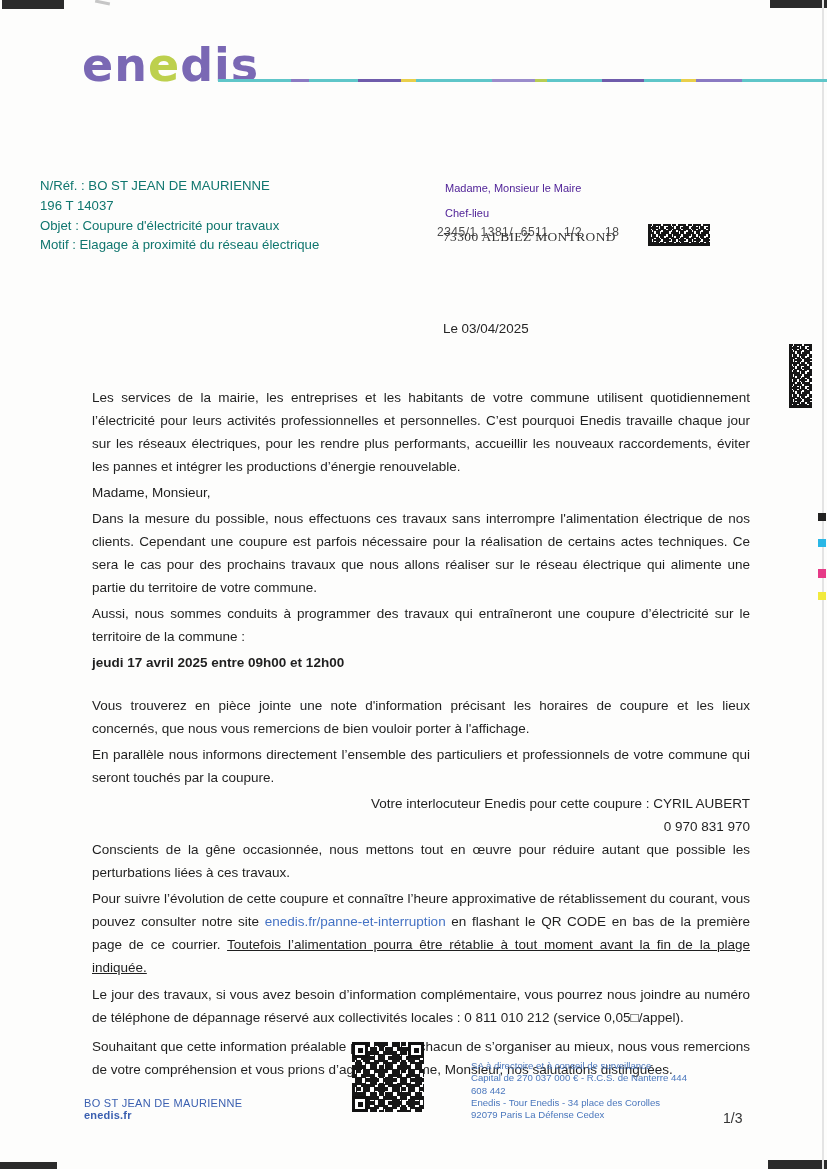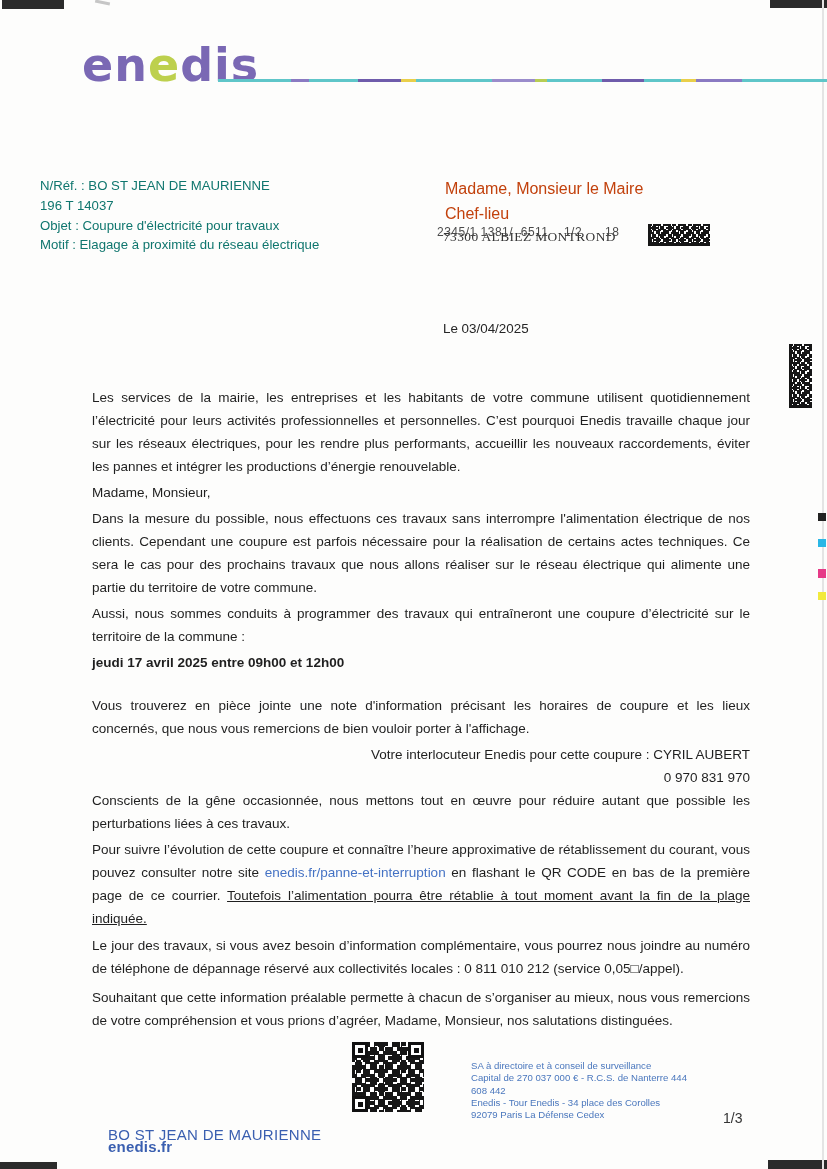--- a/index.html
+++ b/index.html
@@ -25,21 +25,21 @@
   .lg-g{color:#bdd04d;}
   .hline{left:218px;top:79px;width:609px;height:3px;
     background:linear-gradient(90deg,
       #5fc6c9 0 12%,#8a7ac2 12% 15%,#5fc6c9 15% 23%,#6f5cab 23% 30%,
       #e9cf4a 30% 32.5%,#5fc6c9 32.5% 45%,#9a8ccb 45% 52%,#b7cd54 52% 54%,
       #5fc6c9 54% 63%,#6f5cab 63% 70%,#5fc6c9 70% 76%,#e9cf4a 76% 78.5%,
       #8a7ac2 78.5% 86%,#5fc6c9 86% 100%);}
 
   
   .refblock{left:40px;top:176px;font-size:13.2px;line-height:19.8px;color:#0f766e;}
-  .recipient{left:445px;top:176px;font-size:16px;line-height:25px;color:#c2410c;}
+  .recipient{left:445px;top:176px;font-size:11px;line-height:25px;color:#4c1d95;}
   .overprint{left:437px;top:225px;font-size:12px;color:#4a4a4a;letter-spacing:.5px;white-space:pre;z-index:3;}
   .city{left:443px;top:229px;font-size:13.4px;color:#333;letter-spacing:.4px;font-family:Liberation Serif, serif;}
   .dateline{left:443px;top:321px;font-size:13.4px;color:#262626;}
 
   
   .dm{position:absolute;box-sizing:border-box;border-left:3px solid #161616;border-bottom:3px solid #161616;
       background:
         repeating-conic-gradient(#161616 0% 25%, transparent 0% 50%) 0 0/5px 5px,
         repeating-conic-gradient(transparent 0% 25%, #161616 0% 50%) 1px 2px/8px 8px,
         #fff;}
@@ -66,21 +66,21 @@
   .qr{left:352px;top:1042px;width:72px;height:70px;position:absolute;
       background:
         repeating-conic-gradient(#161616 0% 25%, transparent 0% 50%) 0 0/9px 9px,
         repeating-conic-gradient(transparent 0% 25%, #161616 0% 50%) 3px 5px/15px 15px,
         #fff;}
   .finder{position:absolute;width:16px;height:16px;border:3px solid #111;background:#fff;box-sizing:border-box;}
   .finder::after{content:"";position:absolute;left:2.5px;top:2.5px;width:5px;height:5px;background:#111;}
   .f-tl{left:0;top:0;} .f-tr{right:0;top:0;} .f-bl{left:0;bottom:0;}
 
   
-  .footer-left{left:108px;top:1098px;font-size:15px;line-height:11.5px;color:#3a5fb0;letter-spacing:.3px;margin-top:31px;}
+  .footer-left{left:84px;top:1098px;font-size:11px;line-height:11.5px;color:#3a5fb0;letter-spacing:.3px;}
   .footer-left .site{font-weight:bold;letter-spacing:.2px;}
   .footer-right{left:471px;top:1060px;font-size:9.6px;line-height:12.3px;color:#4a77bd;}
   .pagenum{left:723px;top:1110px;font-size:14px;color:#333;}
 </style>
 </head>
 <body>
 
 <div>
 
   <div class="mark mark-tl"></div>
@@ -116,20 +116,21 @@
   <div class="reg reg-m"></div>
   <div class="reg reg-y"></div>
 
   <div class="abs letter-body">
     <p>Les services de la mairie, les entreprises et les habitants de votre commune utilisent quotidiennement l’électricité pour leurs activités professionnelles et personnelles. C’est pourquoi Enedis travaille chaque jour sur les réseaux électriques, pour les rendre plus performants, accueillir les nouveaux raccordements, éviter les pannes et intégrer les productions d’énergie renouvelable.</p>
     <p>Madame, Monsieur,</p>
     <p>Dans la mesure du possible, nous effectuons ces travaux sans interrompre l'alimentation électrique de nos clients. Cependant une coupure est parfois nécessaire pour la réalisation de certains actes techniques. Ce sera le cas pour des prochains travaux que nous allons réaliser sur le réseau électrique qui alimente une partie du territoire de votre commune.</p>
     <p>Aussi, nous sommes conduits à programmer des travaux qui entraîneront une coupure d’électricité sur le territoire de la commune :</p>
     <p class="bolddate">jeudi 17 avril 2025 entre 09h00 et 12h00</p>
     <p>Vous trouverez en pièce jointe une note d'information précisant les horaires de coupure et les lieux concernés, que nous vous remercions de bien vouloir porter à l'affichage.</p>
+    <p>En parallèle nous informons directement l’ensemble des particuliers et professionnels de votre commune qui seront touchés par la coupure.</p>
     <p class="contact">
       <span>Votre interlocuteur Enedis pour cette coupure : CYRIL AUBERT</span><br>
       <span>0 970 831 970</span>
     </p>
     <p>Conscients de la gêne occasionnée, nous mettons tout en œuvre pour réduire autant que possible les perturbations liées à ces travaux.</p>
     <p class="mb4"><span>Pour suivre l’évolution de cette coupure et connaître l’heure approximative de rétablissement du courant, vous pouvez consulter notre site </span><span class="link">enedis.fr/panne-et-interruption</span><span> en flashant le QR CODE en bas de la première page de ce courrier. </span><span class="u">Toutefois l’alimentation pourra être rétablie à tout moment avant la fin de la plage indiquée.</span></p>
     <p class="mb6">Le jour des travaux, si vous avez besoin d’information complémentaire, vous pourrez nous joindre au numéro de téléphone de dépannage réservé aux collectivités locales : 0 811 010 212 (service 0,05□/appel).</p>
     <p>Souhaitant que cette information préalable permette à chacun de s’organiser au mieux, nous vous remercions de votre compréhension et vous prions d’agréer, Madame, Monsieur, nos salutations distinguées.</p>
   </div>
 

